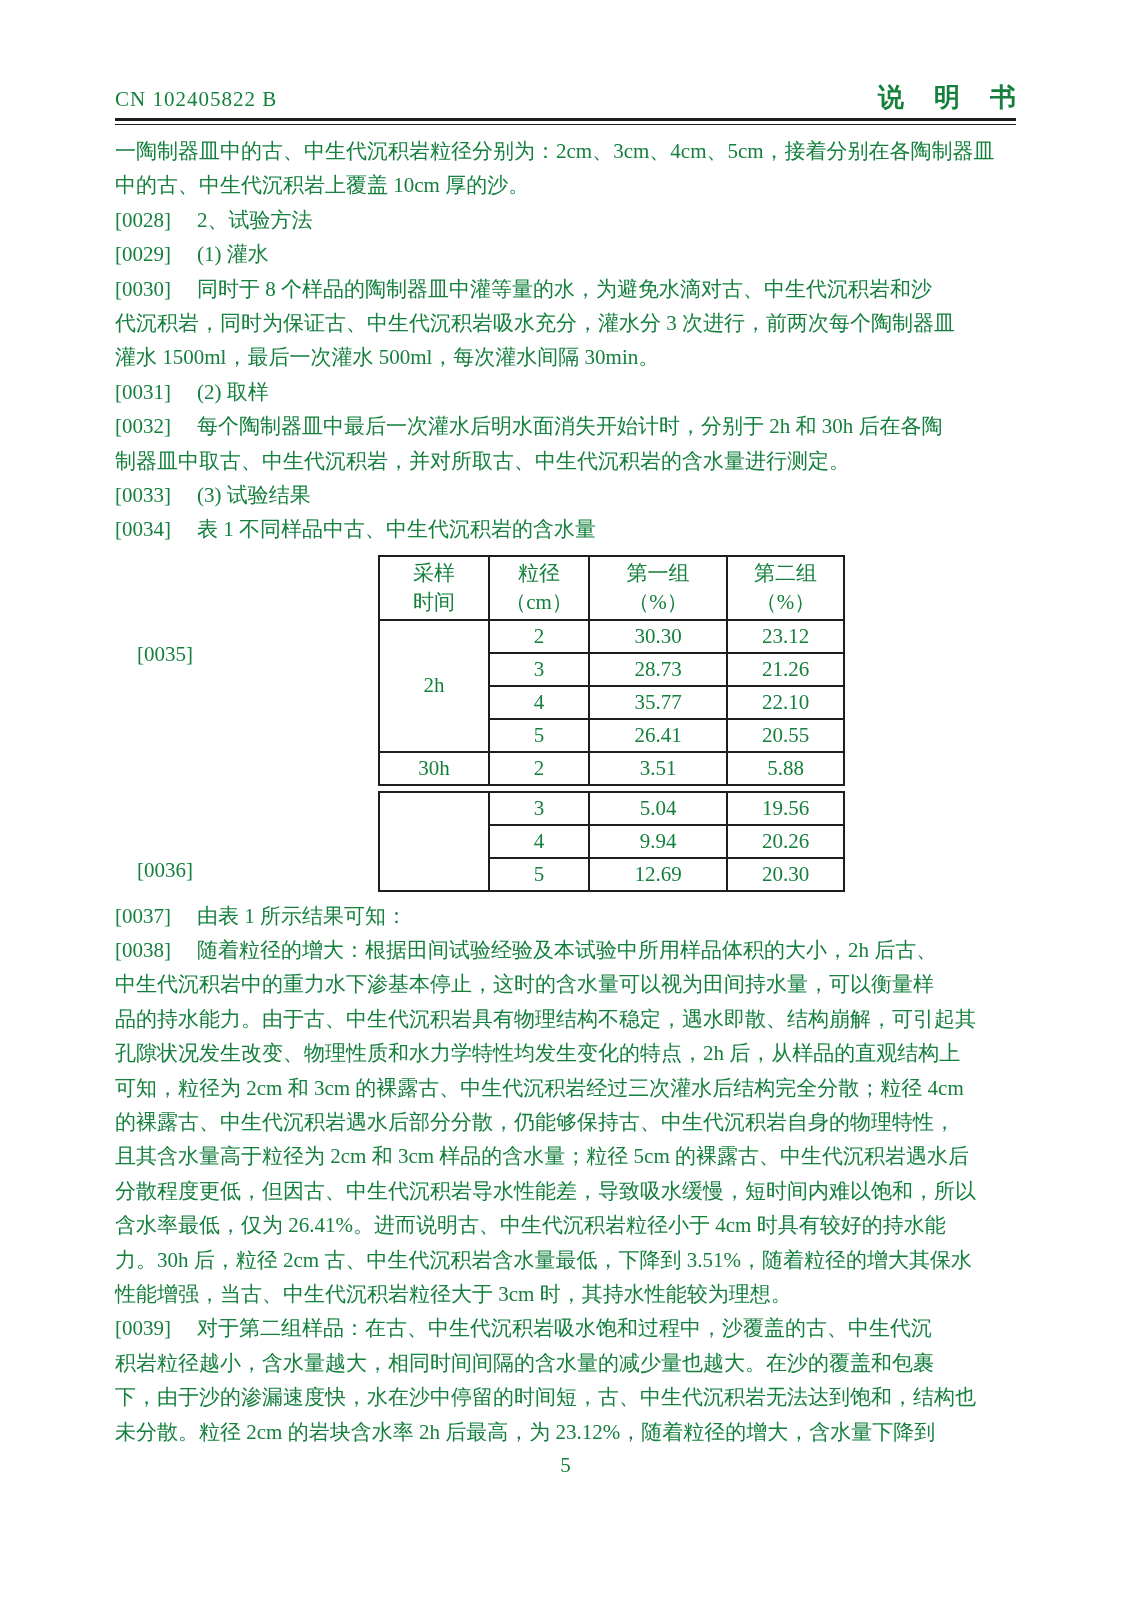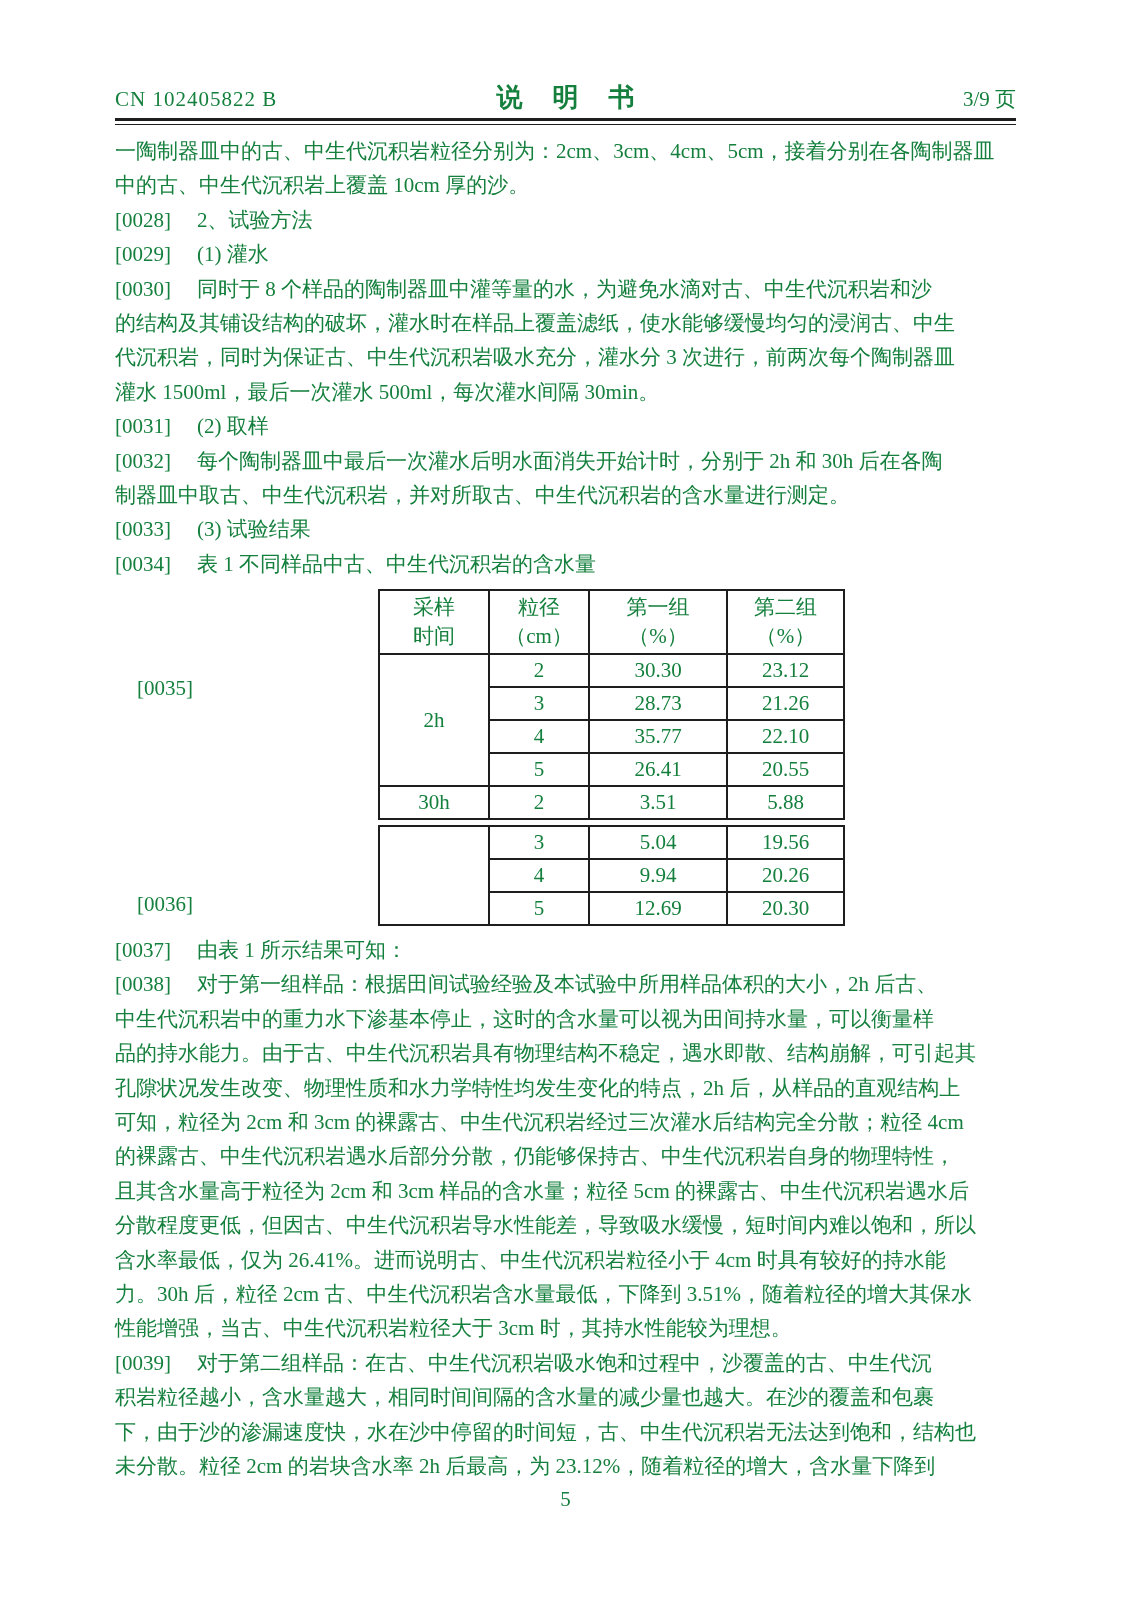--- a/index.html
+++ b/index.html
@@ -33,31 +33,29 @@
 </style>
 </head>
 <body>
 
 <div class="page">
   <div class="content">
 
     <div class="header-row">
       <span class="patent-no">CN 102405822 B</span>
       <span class="doc-title">说明书</span>
-      <span class="page-ind">3/9 页</span>
     </div>
     <div class="rule"></div>
 
     <div class="body-block">
       <div class="line"><span>一陶制器皿中的古、中生代沉积岩粒径分别为：2cm、3cm、4cm、5cm，接着分别在各陶制器皿</span></div>
       <div class="line"><span>中的古、中生代沉积岩上覆盖 10cm 厚的沙。</span></div>
       <div class="line"><span class="tag">[0028]</span><span>2、试验方法</span></div>
       <div class="line"><span class="tag">[0029]</span><span>(1) 灌水</span></div>
       <div class="line"><span class="tag">[0030]</span><span>同时于 8 个样品的陶制器皿中灌等量的水，为避免水滴对古、中生代沉积岩和沙</span></div>
-      <div class="line"><span>的结构及其铺设结构的破坏，灌水时在样品上覆盖滤纸，使水能够缓慢均匀的浸润古、中生</span></div>
       <div class="line"><span>代沉积岩，同时为保证古、中生代沉积岩吸水充分，灌水分 3 次进行，前两次每个陶制器皿</span></div>
       <div class="line"><span>灌水 1500ml，最后一次灌水 500ml，每次灌水间隔 30min。</span></div>
       <div class="line"><span class="tag">[0031]</span><span>(2) 取样</span></div>
       <div class="line"><span class="tag">[0032]</span><span>每个陶制器皿中最后一次灌水后明水面消失开始计时，分别于 2h 和 30h 后在各陶</span></div>
       <div class="line"><span>制器皿中取古、中生代沉积岩，并对所取古、中生代沉积岩的含水量进行测定。</span></div>
       <div class="line"><span class="tag">[0033]</span><span>(3) 试验结果</span></div>
       <div class="line"><span class="tag">[0034]</span><span>表 1 不同样品中古、中生代沉积岩的含水量</span></div>
     </div>
 
     <div class="table-region">
@@ -145,21 +143,21 @@
             <td>5</td>
             <td>12.69</td>
             <td>20.30</td>
           </tr>
         </tbody>
       </table>
     </div>
 
     <div class="body-block" style="margin-top:0">
       <div class="line"><span class="tag">[0037]</span><span>由表 1 所示结果可知：</span></div>
-      <div class="line"><span class="tag">[0038]</span><span>对于第一组样品：根据田间试验经验及本试验中所用样品体积的大小，2h 后古、</span></div>
+      <div class="line"><span class="tag">[0038]</span><span>随着粒径的增大：根据田间试验经验及本试验中所用样品体积的大小，2h 后古、</span></div>
       <div class="line"><span>中生代沉积岩中的重力水下渗基本停止，这时的含水量可以视为田间持水量，可以衡量样</span></div>
       <div class="line"><span>品的持水能力。由于古、中生代沉积岩具有物理结构不稳定，遇水即散、结构崩解，可引起其</span></div>
       <div class="line"><span>孔隙状况发生改变、物理性质和水力学特性均发生变化的特点，2h 后，从样品的直观结构上</span></div>
       <div class="line"><span>可知，粒径为 2cm 和 3cm 的裸露古、中生代沉积岩经过三次灌水后结构完全分散；粒径 4cm</span></div>
       <div class="line"><span>的裸露古、中生代沉积岩遇水后部分分散，仍能够保持古、中生代沉积岩自身的物理特性，</span></div>
       <div class="line"><span>且其含水量高于粒径为 2cm 和 3cm 样品的含水量；粒径 5cm 的裸露古、中生代沉积岩遇水后</span></div>
       <div class="line"><span>分散程度更低，但因古、中生代沉积岩导水性能差，导致吸水缓慢，短时间内难以饱和，所以</span></div>
       <div class="line"><span>含水率最低，仅为 26.41%。进而说明古、中生代沉积岩粒径小于 4cm 时具有较好的持水能</span></div>
       <div class="line"><span>力。30h 后，粒径 2cm 古、中生代沉积岩含水量最低，下降到 3.51%，随着粒径的增大其保水</span></div>
       <div class="line"><span>性能增强，当古、中生代沉积岩粒径大于 3cm 时，其持水性能较为理想。</span></div>

